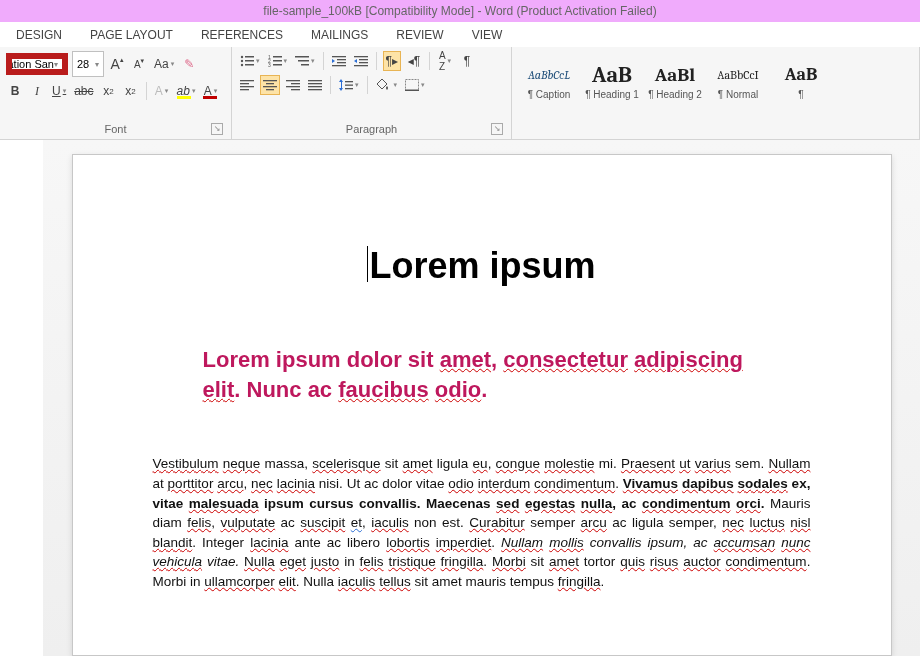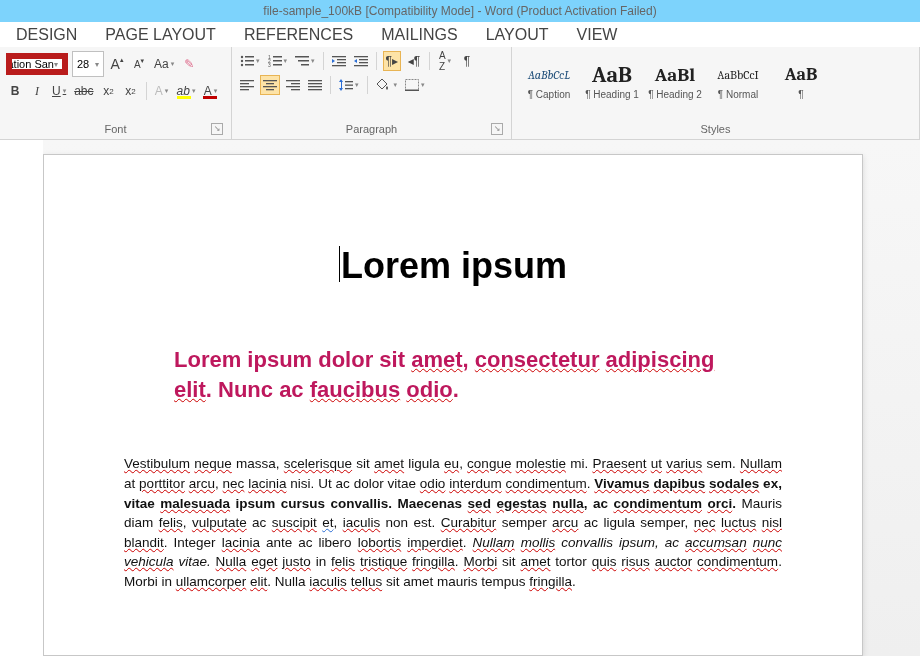--- a/index.html
+++ b/index.html
@@ -1,18 +1,18 @@
 <!DOCTYPE html>
 <html><head>
 <meta charset="utf-8">
 <style>
 * { box-sizing: border-box; margin: 0; padding: 0; }
 body { font-family: "Segoe UI", Tahoma, sans-serif; font-size: 12px; background: #fff; overflow: hidden; width: 920px; height: 656px; }
-.titlebar { height: 22px; text-align: center; font-size: 12px; color: #666; line-height: 22px; background: #7dd3fc; }
-.tabs { height: 25px; display: flex; gap: 28px; padding-left: 16px; align-items: center; font-size: 16px; color: #444; background: #fff; }
+.titlebar { height: 22px; text-align: center; font-size: 12px; color: #666; line-height: 22px; background: #f0abfc; }
+.tabs { height: 25px; display: flex; gap: 28px; padding-left: 16px; align-items: center; font-size: 12px; color: #444; background: #fff; }
 .tabs span { cursor: pointer; }
 .ribbon { display: flex; background: #f6f6f6; border-bottom: 1px solid #d4d4d4; height: 93px; position: relative; }
 .group { border-right: 1px solid #d4d4d4; padding: 4px 6px 2px 6px; display: flex; flex-direction: column; }
 .group-body { flex: 1; display: flex; flex-direction: column; gap: 4px; }
 .group-label { text-align: center; font-size: 11px; color: #666; padding: 2px 0; position: relative; }
 .dlaunch { position: absolute; right: 2px; bottom: 2px; width: 12px; height: 12px; border: 1px solid #aaa; font-size: 8px; line-height: 10px; text-align: center; color: #888; cursor: pointer; }
 .row { display: flex; align-items: center; gap: 4px; }
 .btn { min-width: 18px; height: 20px; display: inline-flex; align-items: center; justify-content: center; cursor: pointer; color: #444; font-size: 12px; padding: 0 2px; position: relative; }
 .btn.sel { background: #fde3a7; border: 1px solid #e8b454; }
 .dd::after { content: "▾"; font-size: 7px; color: #888; margin-left: 2px; }
@@ -22,21 +22,21 @@
 .disabled { color: #bbb !important; }
 .sep { width: 1px; height: 18px; background: #d4d4d4; margin: 0 2px; }
 
 .styles-group { flex: 1; min-width: 0; }
 .styles-row { display: flex; gap: 1px; height: 58px; overflow: hidden; }
 .style-item { width: 62px; border: 1px solid transparent; display: flex; flex-direction: column; align-items: center; justify-content: center; cursor: pointer; padding: 2px 0; }
 .style-preview { font-family: Cambria, Georgia, serif; height: 28px; display: flex; align-items: center; color: #1f4e79; }
 .style-preview.black { color: #222; }
 .style-name { font-size: 10px; color: #555; margin-top: 0; white-space: nowrap; }
 
-.canvas { position: absolute; top: 140px; left: 0; right: 0; bottom: 0; background: linear-gradient(#f7f7f7,#efefef); overflow: hidden; display: flex; padding-top: 14px; margin-left: 43px; }
+.canvas { position: absolute; top: 140px; left: 0; right: 0; bottom: 0; background: linear-gradient(#f7f7f7,#efefef); overflow: hidden; display: flex; justify-content: center; padding-top: 14px; margin-left: 43px; }
 .page { width: 820px; background: #fff; border: 1px solid #c7c7c7; box-shadow: 0 2px 6px rgba(0,0,0,0.12); padding: 90px 80px 40px 80px; position: relative; }
 .page h1 { font-family: Arial, sans-serif; font-size: 36px; font-weight: bold; text-align: center; color: #000; margin-bottom: 58px; position: relative; }
 .cursor { display: inline-block; width: 1px; height: 36px; background: #000; vertical-align: -4px; margin-right: 1px; }
 .page h2 { font-family: Arial, sans-serif; font-size: 22px; font-weight: bold; color: #be185d; line-height: 1.35; margin: 0 30px 50px 50px; }
 .para { font-family: Arial, sans-serif; font-size: 13.5px; color: #111; line-height: 1.45; text-align: justify; margin-bottom: 18px; }
 
 
 .sq { text-decoration: underline; text-decoration-style: wavy; text-decoration-color: #c00; text-decoration-thickness: 1px; }
 .sqb { text-decoration: underline; text-decoration-style: wavy; text-decoration-color: #2a6dd4; text-decoration-thickness: 1px; }
 
@@ -46,21 +46,21 @@
 </head>
 <body>
 
 <div class="titlebar">file-sample_100kB [Compatibility Mode] - Word (Product Activation Failed)</div>
 
 <div class="tabs">
   <span>DESIGN</span>
   <span>PAGE LAYOUT</span>
   <span>REFERENCES</span>
   <span>MAILINGS</span>
-  <span>LAYOUT</span>
+  <span>REVIEW</span>
   <span>VIEW</span>
 </div>
 
 <div class="ribbon">
 
   <div class="group" style="width:232px">
     <div class="group-body">
       <div class="row">
         <div class="fontname">
             <span>ration San</span>
@@ -250,21 +250,20 @@
           <div class="style-item">
             <div class="style-preview black" style="font-size: 12px;">AaBbCcI</div>
             <div class="style-name">¶ Normal</div>
           </div>
           <div class="style-item">
             <div class="style-preview black" style="font-size: 18px; font-weight: bold;">AaB</div>
             <div class="style-name">¶</div>
           </div>
         </div>
     </div>
-    <div class="group-label"><span>Styles</span></div>
   </div>
 </div>
 
 <div class="canvas">
   <div class="page">
     <h1><span class="cursor"></span><span>Lorem ipsum</span></h1>
     <h2>Lorem ipsum dolor sit <span class="sq">amet</span>, <span class="sq">consectetur</span> <span class="sq">adipiscing</span> <span class="sq">elit</span>. Nunc ac <span class="sq">faucibus</span> <span class="sq">odio</span>.</h2>
     <p class="para"><span class="sq">Vestibulum</span> <span class="sq">neque</span> massa, <span class="sq">scelerisque</span> sit <span class="sq">amet</span> ligula <span class="sq">eu</span>, <span class="sq">congue</span> <span class="sq">molestie</span> mi. <span class="sq">Praesent</span> <span class="sq">ut</span> <span class="sq">varius</span> sem. <span class="sq">Nullam</span> at <span class="sq">porttitor</span> <span class="sq">arcu</span>, <span class="sq">nec</span> <span class="sq">lacinia</span> nisi. Ut ac dolor vitae <span class="sq">odio</span> <span class="sq">interdum</span> <span class="sq">condimentum</span>. <b><span class="sq">Vivamus</span> <span class="sq">dapibus</span> <span class="sq">sodales</span> ex, vitae <span class="sq">malesuada</span> ipsum cursus convallis. Maecenas <span class="sq">sed</span> <span class="sq">egestas</span> <span class="sq">nulla</span>, ac <span class="sq">condimentum</span> <span class="sq">orci</span>.</b> Mauris diam <span class="sq">felis</span>, <span class="sq">vulputate</span> ac <span class="sq">suscipit</span> <span class="sqb">et</span>, <span class="sq">iaculis</span> non est. <span class="sq">Curabitur</span> semper <span class="sq">arcu</span> ac ligula semper, <span class="sq">nec</span> <span class="sq">luctus</span> <span class="sq">nisl</span> <span class="sq">blandit</span>. Integer <span class="sq">lacinia</span> ante ac libero <span class="sq">lobortis</span> <span class="sq">imperdiet</span>. <i><span class="sq">Nullam</span> <span class="sq">mollis</span> convallis ipsum, ac <span class="sq">accumsan</span> <span class="sq">nunc</span> <span class="sq">vehicula</span> vitae.</i> <span class="sq">Nulla</span> <span class="sq">eget</span> <span class="sq">justo</span> in <span class="sq">felis</span> <span class="sq">tristique</span> <span class="sq">fringilla</span>. <span class="sq">Morbi</span> sit <span class="sq">amet</span> tortor <span class="sq">quis</span> <span class="sq">risus</span> <span class="sq">auctor</span> <span class="sq">condimentum</span>. Morbi in <span class="sq">ullamcorper</span> <span class="sq">elit</span>. Nulla <span class="sq">iaculis</span> <span class="sq">tellus</span> sit amet mauris tempus <span class="sq">fringilla</span>.</p>
   </div>
 </div>

